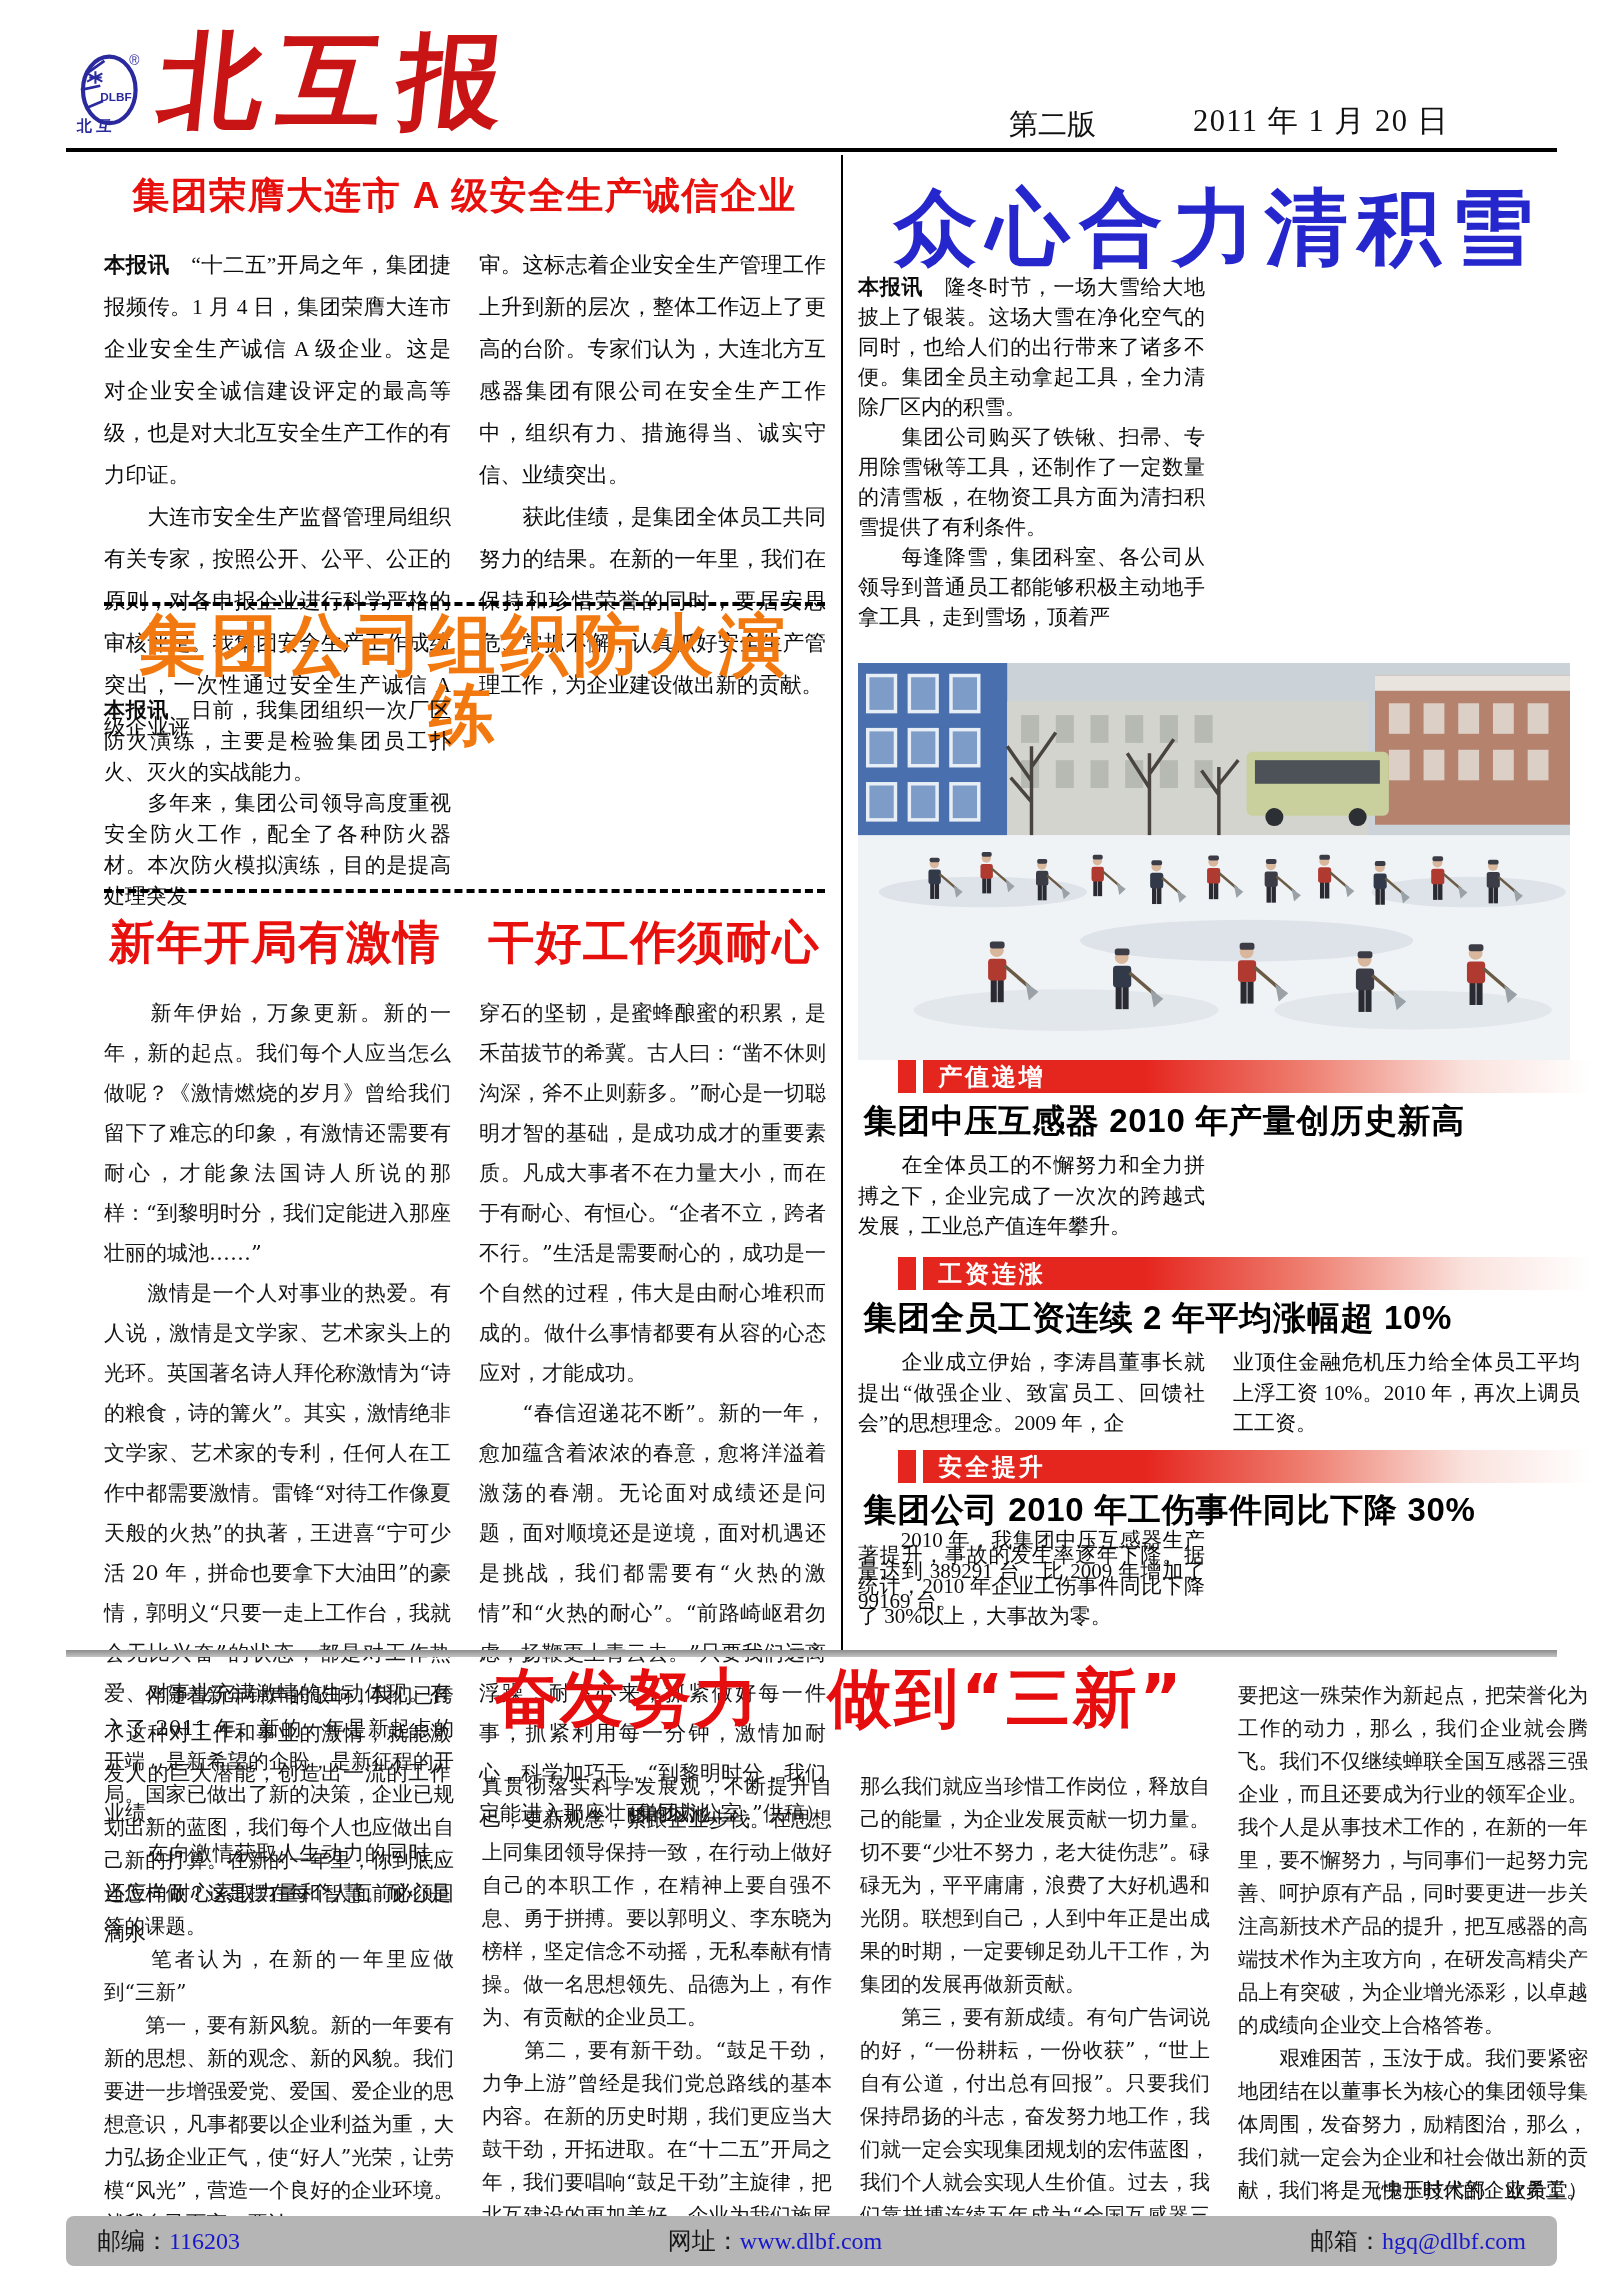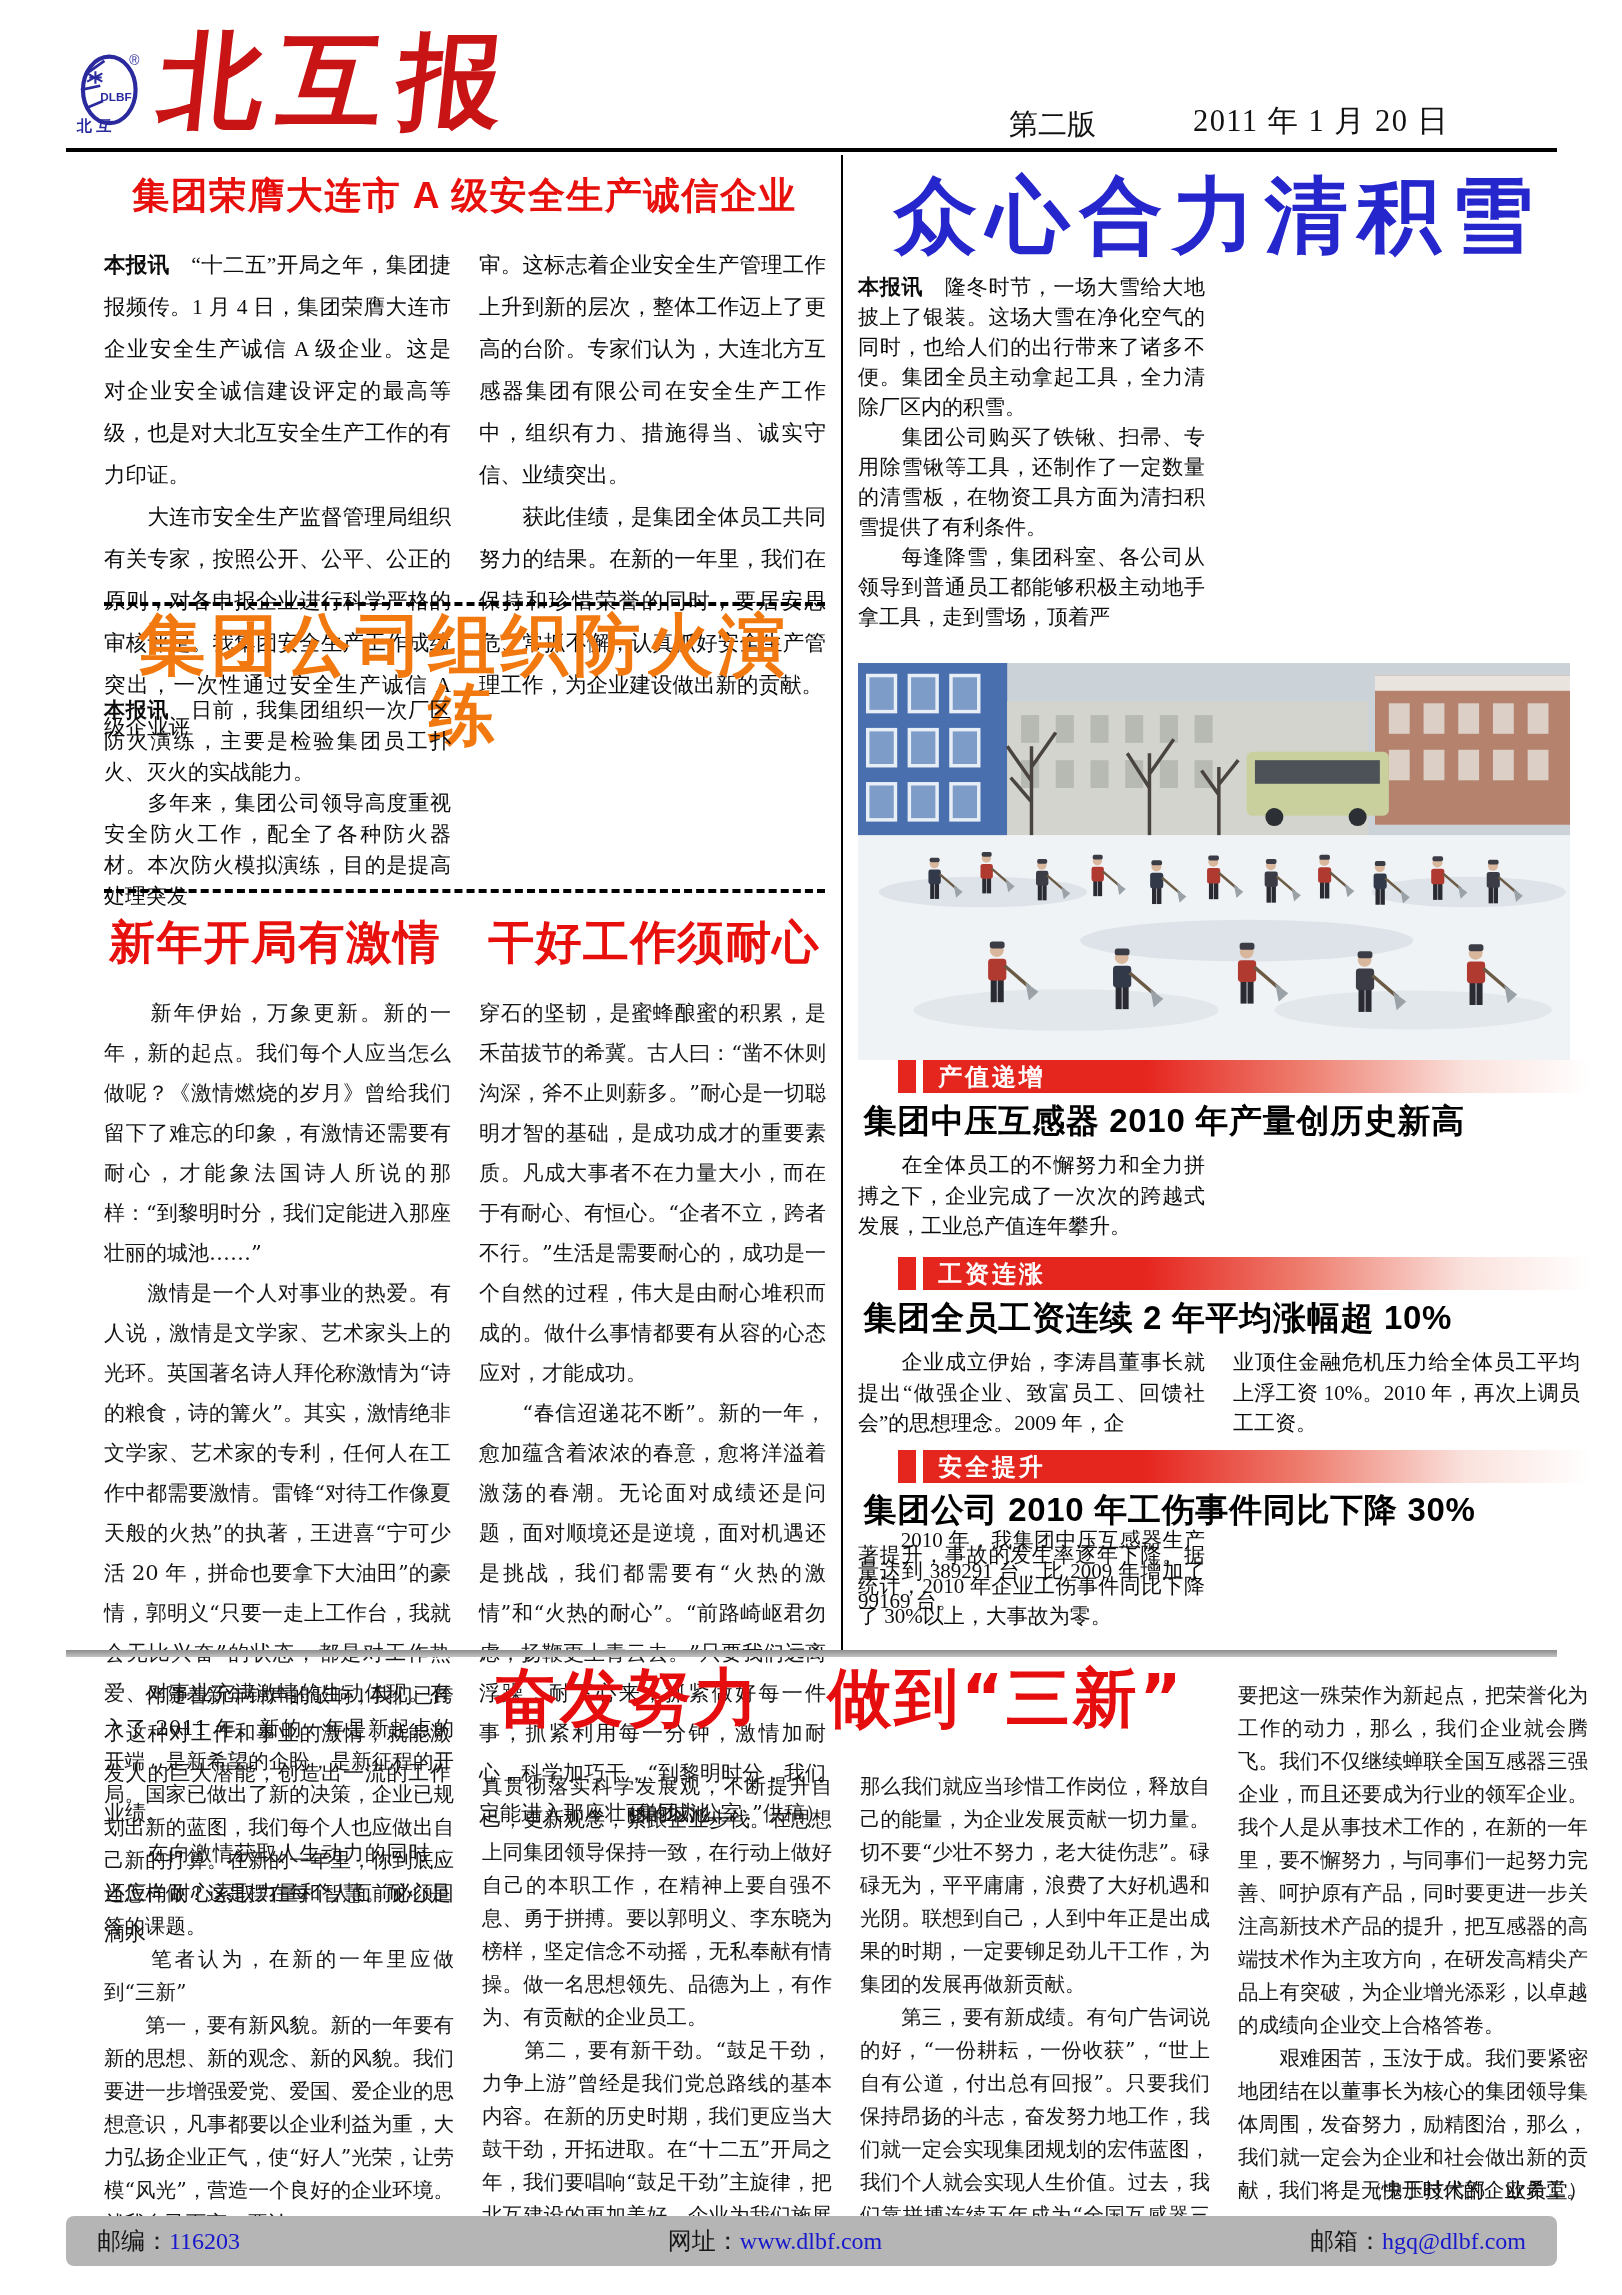--- a/index.html
+++ b/index.html
@@ -111,21 +111,21 @@
   <div class="col kai"><span>　　新年伊始，万象更新。新的一年，新的起点。我们每个人应当怎么做呢？《激情燃烧的岁月》曾给我们留下了难忘的印象，有激情还需要有耐心，才能象法国诗人所说的那样：“到黎明时分，我们定能进入那座壮丽的城池……”
 　　激情是一个人对事业的热爱。有人说，激情是文学家、艺术家头上的光环。英国著名诗人拜伦称激情为“诗的粮食，诗的篝火”。其实，激情绝非文学家、艺术家的专利，任何人在工作中都需要激情。雷锋“对待工作像夏天般的火热”的执著，王进喜“宁可少活 20 年，拼命也要拿下大油田”的豪情，郭明义“只要一走上工作台，我就会无比兴奋”的状态，都是对工作热爱、对事业充满激情的生动体现。有了这种对工作和事业的激情，就能激发人的巨大潜能，创造出一流的工作业绩。
 　　在向激情获取人生动力的同时，还应向耐心索取力量和智慧。耐心是滴水</span></div>
   <div class="col">
     <div class="kai">穿石的坚韧，是蜜蜂酿蜜的积累，是禾苗拔节的希冀。古人曰：“凿不休则沟深，斧不止则薪多。”耐心是一切聪明才智的基础，是成功成才的重要素质。凡成大事者不在力量大小，而在于有耐心、有恒心。“企者不立，跨者不行。”生活是需要耐心的，成功是一个自然的过程，伟大是由耐心堆积而成的。做什么事情都要有从容的心态应对，才能成功。
 　　“春信迢递花不断”。新的一年，愈加蕴含着浓浓的春意，愈将洋溢着激荡的春潮。无论面对成绩还是问题，面对顺境还是逆境，面对机遇还是挑战，我们都需要有“火热的激情”和“火热的耐心”。“前路崎岖君勿虑，扬鞭更上青云去。”只要我们远离浮躁，耐下心来，抓紧做好每一件事，抓紧利用每一分钟，激情加耐心，科学加巧干，“到黎明时分，我们定能进入那座壮丽的城池……”</div>
     <div class="kai byline" style="margin-top:-40px;">（集团办公室　供稿）</div>
   </div>
 </div>
 
-<div class="abs h-blue" style="left:858px;top:172px;width:721px;">众心合力清积雪</div>
+<div class="abs h-blue" style="left:858px;top:184px;width:721px;">众心合力清积雪</div>
 
 <div class="abs cols" style="left:858px;top:272px;width:721px;">
   <div class="col btxt lh43"><span class="lead">本报讯　</span><span>隆冬时节，一场大雪给大地披上了银装。这场大雪在净化空气的同时，也给人们的出行带来了诸多不便。集团全员主动拿起工具，全力清除厂区内的积雪。
 　　集团公司购买了铁锹、扫帚、专用除雪锹等工具，还制作了一定数量的清雪板，在物资工具方面为清扫积雪提供了有利条件。
 　　每逢降雪，集团科室、各公司从领导到普通员工都能够积极主动地手拿工具，走到雪场，顶着严</span></div>
 </div>
 
 <div class="abs" style="left:858px;top:663px;width:712px;height:397px;">
   <svg class="photo-svg" width="712" height="397" viewBox="0 0 1026 572">
     <defs>

